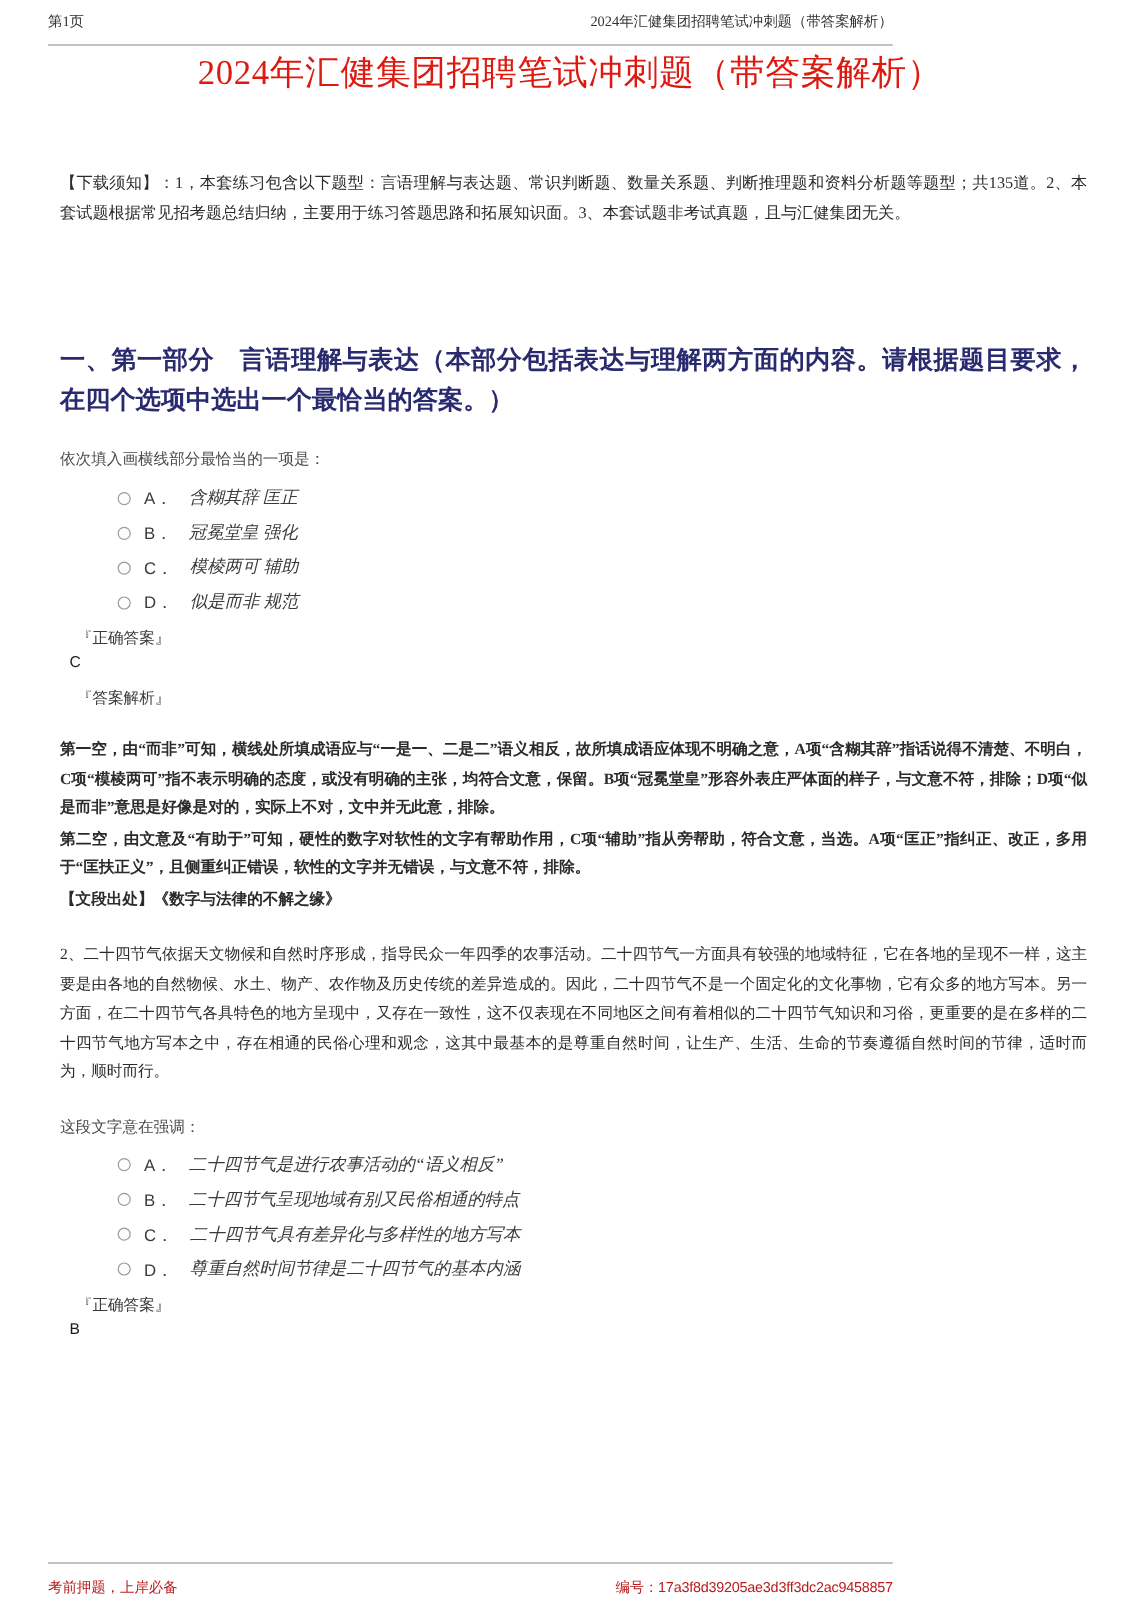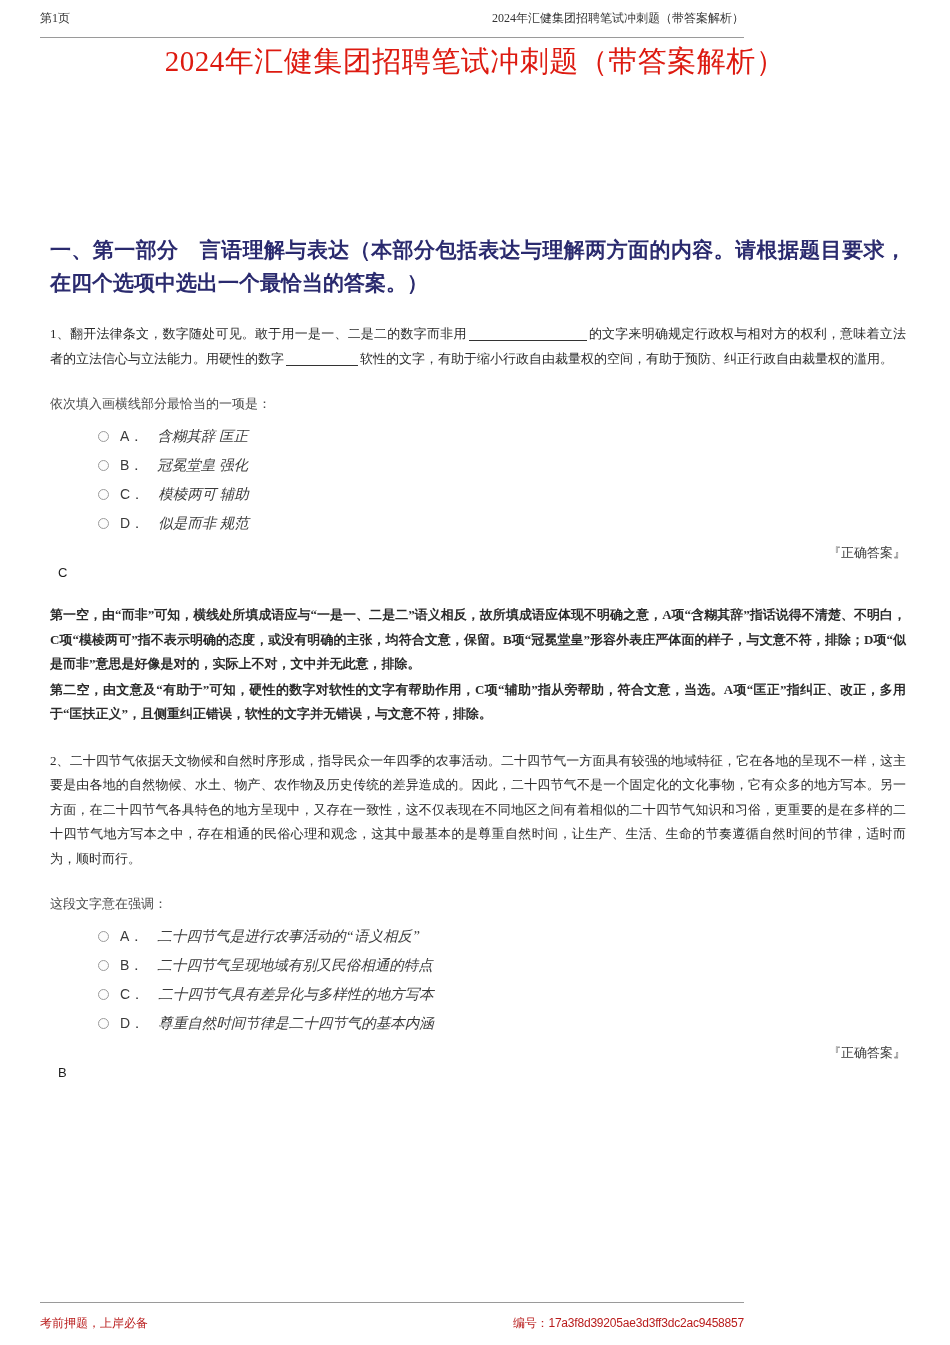--- a/index.html
+++ b/index.html
@@ -141,21 +141,20 @@
     margin-right: 14px;
     white-space: nowrap;
   }
   .option-text { white-space: nowrap; font-style: italic; }
 
   .answer-label {
     font-size: 13px;
     line-height: 20px;
     margin: 10px 0 0 14px;
     color: #3a3a3a;
-    text-align: right;
   }
   .answer-value {
     font-family: "Liberation Sans", sans-serif;
     font-size: 13px;
     line-height: 20px;
     margin: 0 0 0 8px;
     color: #1d1d1d;
   }
 
   .explain-para {
@@ -197,24 +196,24 @@
 
   <div class="page-header">
     <span class="hdr-left">第1页</span>
     <span class="hdr-right">2024年汇健集团招聘笔试冲刺题（带答案解析）</span>
   </div>
 
   <div class="doc-title">2024年汇健集团招聘笔试冲刺题（带答案解析）</div>
 
   <div class="content">
 
+    <p class="notice">【下载须知】：1，本套练习包含以下题型：言语理解与表达题、常识判断题、数量关系题、判断推理题和资料分析题等题型；共135道。2、本套试题根据常见招考题总结归纳，主要用于练习答题思路和拓展知识面。3、本套试题非考试真题，且与汇健集团无关。</p>
 
     <div class="section-heading">一、第一部分　言语理解与表达（本部分包括表达与理解两方面的内容。请根据题目要求，在四个选项中选出一个最恰当的答案。）</div>
 
-    <p class="question"><span>1、</span><span>翻开法律条文，数字随处可见。敢于用一是一、二是二的数字而非用</span><span class="blank-long"></span><span>的文字来明确规定行政权与相对方的权利，意味着立法者的立法信心与立法能力。用硬性的数字</span><span class="blank-short"></span><span>软性的文字，有助于缩小行政自由裁量权的空间，有助于预防、纠正行政自由裁量权的滥用。</span></p>
 
     <p class="prompt">依次填入画横线部分最恰当的一项是：</p>
 
     <ul class="options">
       <li class="option-row">
         <span class="radio"></span>
         <span class="option-letter">A．</span>
         <span class="option-text">含糊其辞 匡正</span>
       </li>
       <li class="option-row">
@@ -229,23 +228,25 @@
       </li>
       <li class="option-row">
         <span class="radio"></span>
         <span class="option-letter">D．</span>
         <span class="option-text">似是而非 规范</span>
       </li>
     </ul>
 
     <div class="answer-label">『正确答案』</div>
     <div class="answer-value">C</div>
+    <div class="answer-label">『答案解析』</div>
 
     <p class="explain-para">第一空，由“而非”可知，横线处所填成语应与“一是一、二是二”语义相反，故所填成语应体现不明确之意，A项“含糊其辞”指话说得不清楚、不明白，C项“模棱两可”指不表示明确的态度，或没有明确的主张，均符合文意，保留。B项“冠冕堂皇”形容外表庄严体面的样子，与文意不符，排除；D项“似是而非”意思是好像是对的，实际上不对，文中并无此意，排除。</p>
     <p class="explain-para tight">第二空，由文意及“有助于”可知，硬性的数字对软性的文字有帮助作用，C项“辅助”指从旁帮助，符合文意，当选。A项“匡正”指纠正、改正，多用于“匡扶正义”，且侧重纠正错误，软性的文字并无错误，与文意不符，排除。</p>
+    <p class="explain-para tight">【文段出处】《数字与法律的不解之缘》</p>
 
     <p class="question"><span>2、</span><span>二十四节气依据天文物候和自然时序形成，指导民众一年四季的农事活动。二十四节气一方面具有较强的地域特征，它在各地的呈现不一样，这主要是由各地的自然物候、水土、物产、农作物及历史传统的差异造成的。因此，二十四节气不是一个固定化的文化事物，它有众多的地方写本。另一方面，在二十四节气各具特色的地方呈现中，又存在一致性，这不仅表现在不同地区之间有着相似的二十四节气知识和习俗，更重要的是在多样的二十四节气地方写本之中，存在相通的民俗心理和观念，这其中最基本的是尊重自然时间，让生产、生活、生命的节奏遵循自然时间的节律，适时而为，顺时而行。</span></p>
 
     <p class="prompt">这段文字意在强调：</p>
 
     <ul class="options">
       <li class="option-row">
         <span class="radio"></span>
         <span class="option-letter">A．</span>
         <span class="option-text">二十四节气是进行农事活动的“语义相反”</span>

